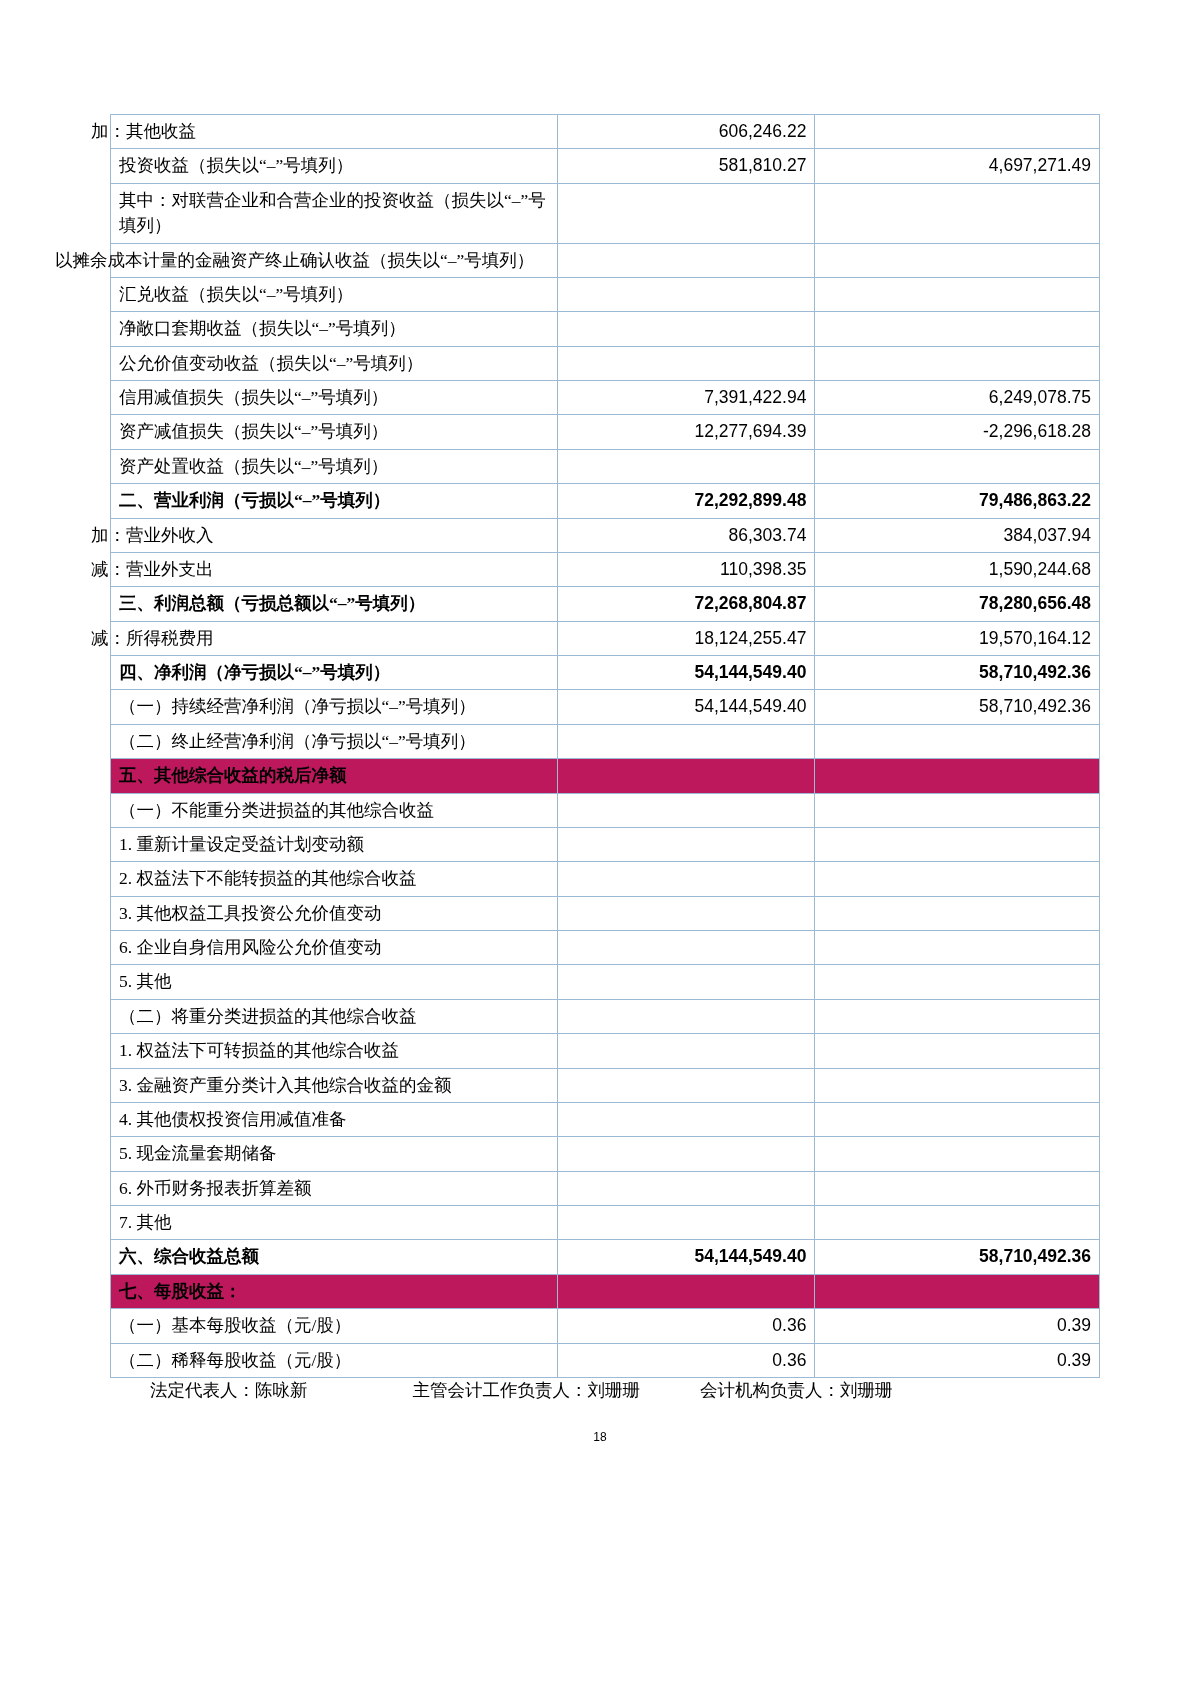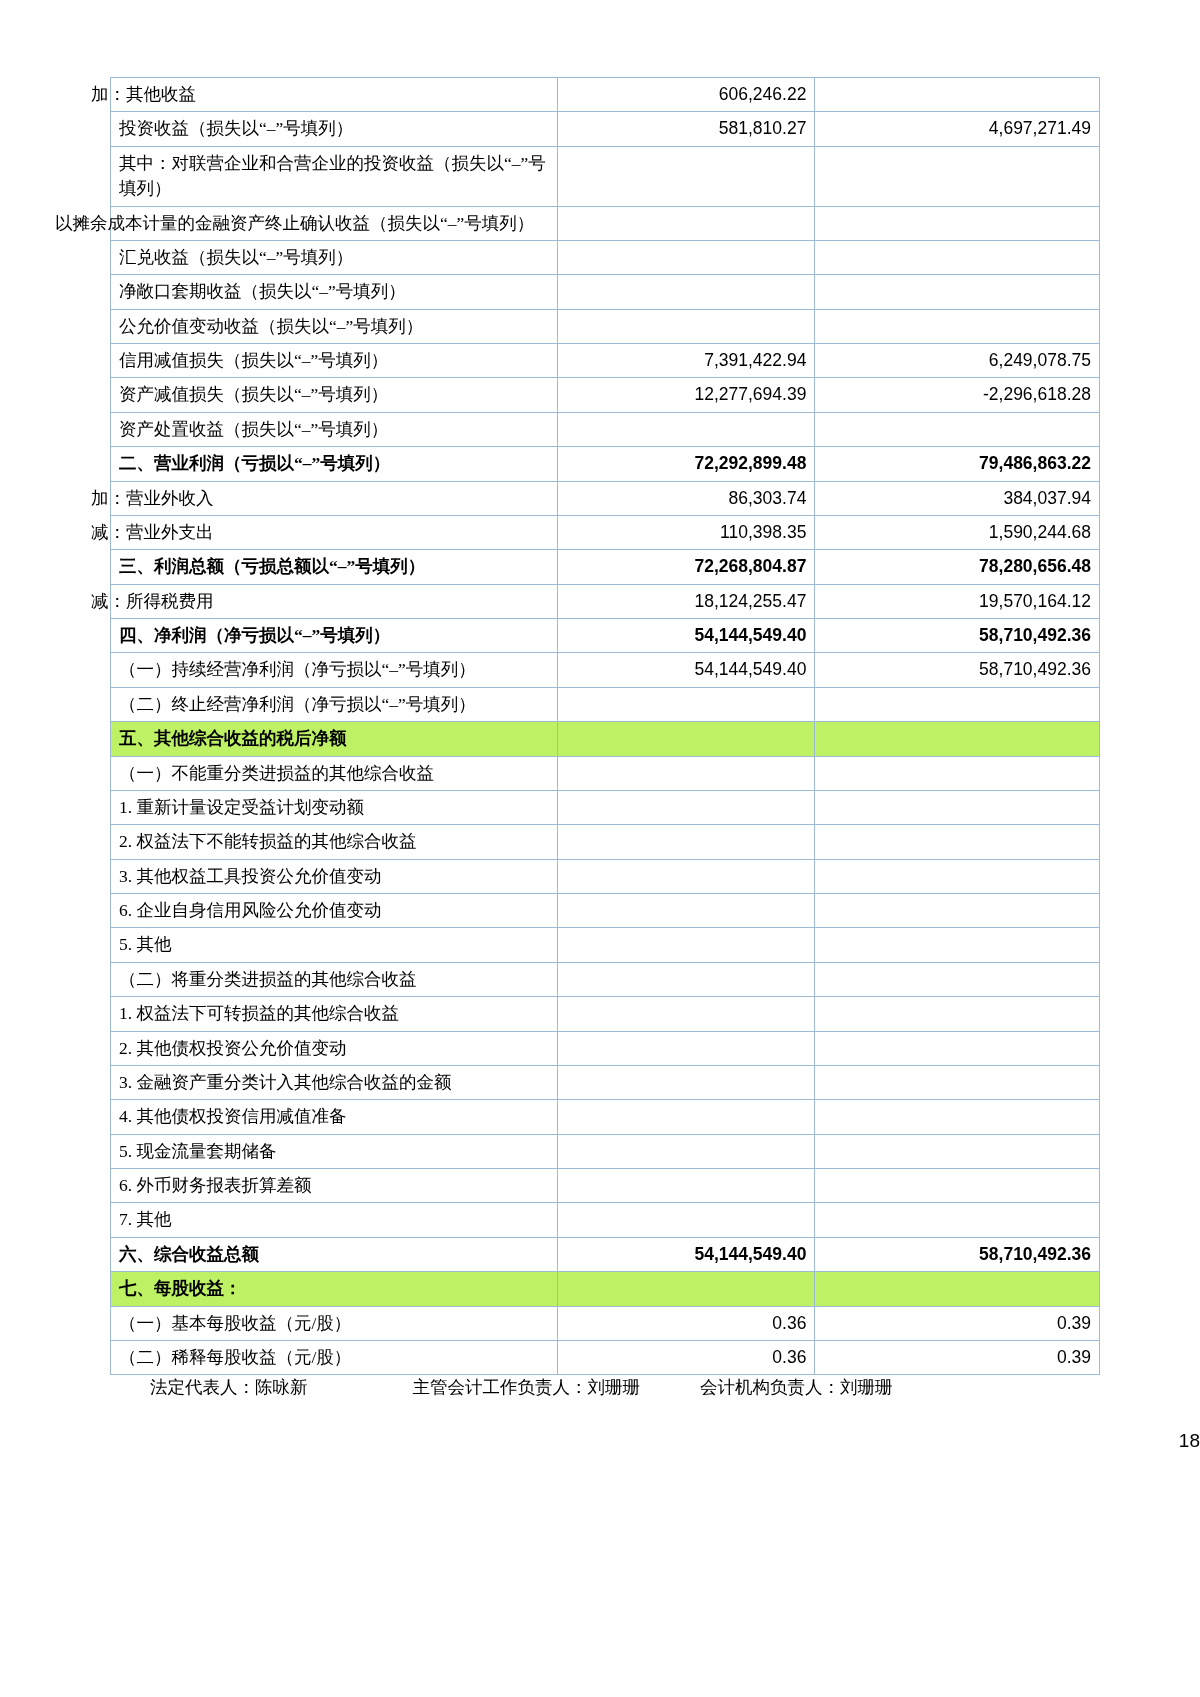--- a/index.html
+++ b/index.html
@@ -11,21 +11,21 @@
     width: 1200px;
     height: 1697px;
     font-family: "Liberation Serif", "DejaVu Serif", serif;
     color: #000000;
   }
   .page {
     position: relative;
     width: 1200px;
     height: 1697px;
     box-sizing: border-box;
-    padding: 77px 100px 0 110px;
+    padding: 114px 100px 0 110px;
   }
   table.fin {
     border-collapse: collapse;
     width: 100%;
     table-layout: fixed;
   }
   table.fin td {
     border: 1px solid #9dbad4;
     padding: 4px 8px;
     font-size: 17.5px;
@@ -44,21 +44,21 @@
   }
   td.num {
     text-align: right;
     font-family: "Liberation Sans", sans-serif;
     font-size: 16.5px;
   }
   td.num.bold {
     font-weight: bold;
   }
   tr.shaded td {
-    background: #bef264;
+    background: #be185d;
   }
   td.label.bold {
     font-weight: bold;
   }
   .ind0 { padding-left: 8px; }
   .ind1 { padding-left: 36px; }
   .ind2 { padding-left: 62px; }
   .ind-hang {
     padding-left: 36px;
     text-indent: -28px;
@@ -74,22 +74,22 @@
   }
   .sig-item { white-space: nowrap; }
   .sig-1 { margin-left: 10px; }
   .sig-2 { margin-left: 105px; }
   .sig-3 { margin-left: 60px; }
   .page-number {
     position: absolute;
     left: 0;
     right: 0;
     top: 1430px;
-    text-align: right;
-    font-size: 19px;
+    text-align: center;
+    font-size: 12px;
     font-family: "Liberation Sans", sans-serif;
   }
 </style>
 </head>
 <body>
 
 <div class="page">
 
   <table class="fin">
     <colgroup>
@@ -227,25 +227,20 @@
           <td class="label ind0">（二）将重分类进损益的其他综合收益</td>
           <td class="num"></td>
           <td class="num"></td>
         </tr>
         <tr>
           <td class="label ind1">1. 权益法下可转损益的其他综合收益</td>
           <td class="num"></td>
           <td class="num"></td>
         </tr>
         <tr>
-          <td class="label ind1">2. 其他债权投资公允价值变动</td>
-          <td class="num"></td>
-          <td class="num"></td>
-        </tr>
-        <tr>
           <td class="label ind1">3. 金融资产重分类计入其他综合收益的金额</td>
           <td class="num"></td>
           <td class="num"></td>
         </tr>
         <tr>
           <td class="label ind1">4. 其他债权投资信用减值准备</td>
           <td class="num"></td>
           <td class="num"></td>
         </tr>
         <tr>

